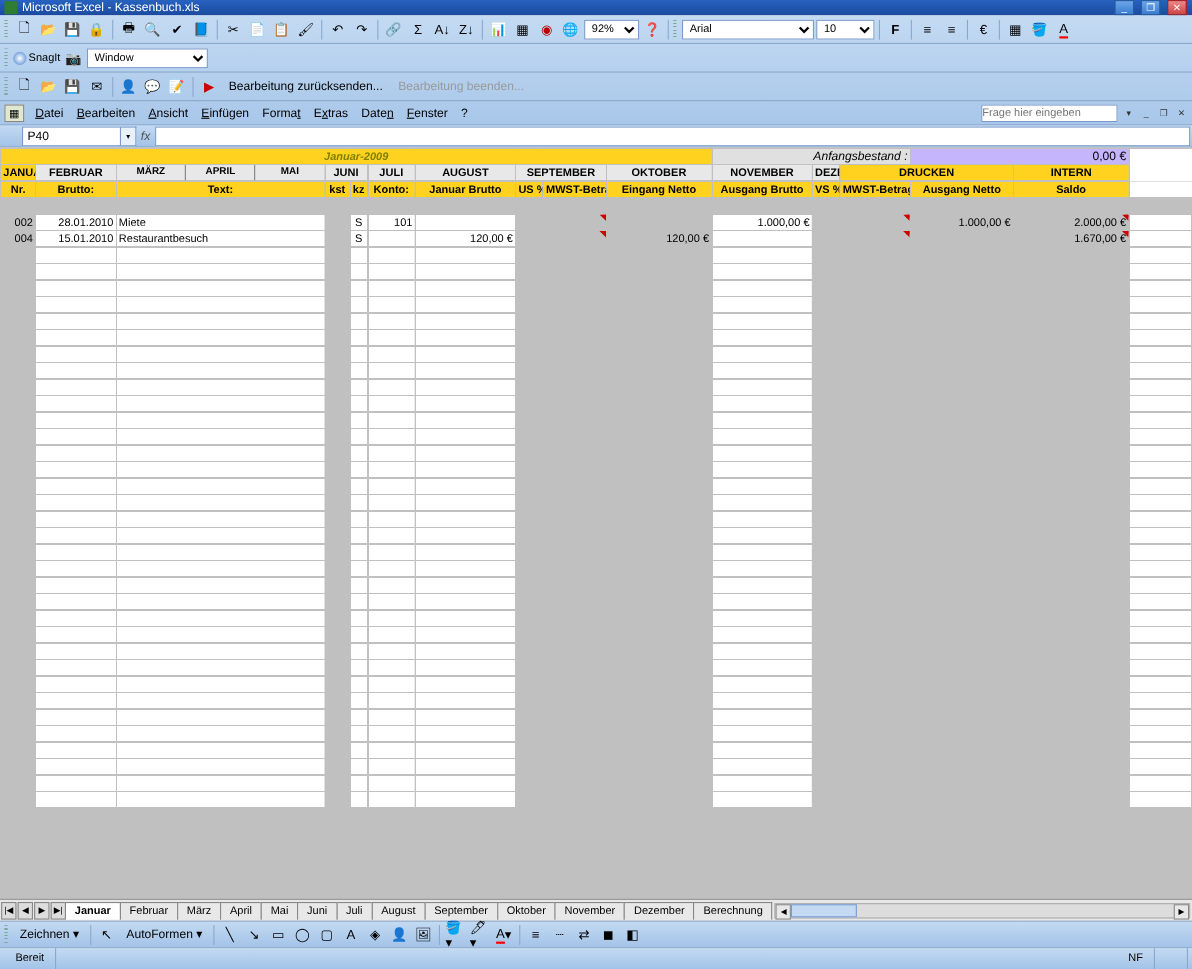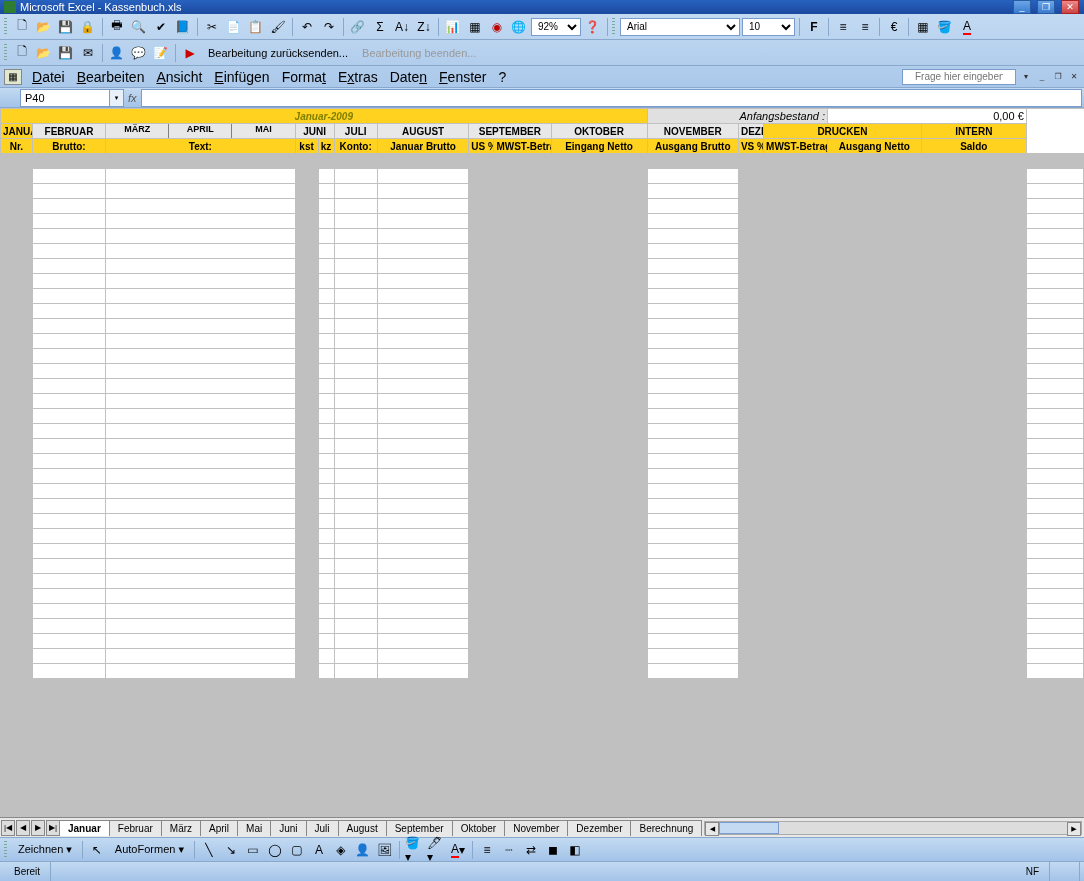--- a/index.html
+++ b/index.html
@@ -14,38 +14,38 @@
 
 .toolbar-area { background: linear-gradient(#c3daf2,#a3c3e8); }
 .toolbar-row { display: flex; align-items: center; height: 26px; padding: 0 4px; gap: 2px; border-bottom: 1px solid #8aa8cc; }
 .tb-handle { width: 3px; height: 18px; background: repeating-linear-gradient(#7a9,#7a9 1px,transparent 1px,transparent 3px); margin-right: 3px; }
 .tb-btn { width: 20px; height: 20px; border: 1px solid transparent; display: flex; align-items: center; justify-content: center; font-size: 12px; cursor: pointer; }
 .tb-sep { width: 1px; height: 18px; background: #8aa8cc; margin: 0 2px; }
 .tb-select { height: 18px; font-size: 10px; border: 1px solid #7a9ccc; background: #fff; padding: 0 2px; }
 .tb-text { font-size: 11px; padding: 0 6px; cursor: pointer; }
 .menubar { display: flex; align-items: center; height: 22px; padding: 0 4px; gap: 0; border-bottom: 1px solid #8aa8cc; }
 .menu-icon-box { width: 18px; height: 16px; background: #e0e8d0; border: 1px solid #888; margin-right: 4px; display: flex; align-items: center; justify-content: center; font-size: 10px; }
-.menu-item { padding: 2px 6px; font-size: 14px; cursor: pointer; }
-.help-input { margin-left: auto; width: 114px; height: 16px; font-size: 10px; border: 1px solid #7a9ccc; padding: 0 12px; color: #888; }
+.menu-item { padding: 2px 6px; font-size: 11px; cursor: pointer; }
+.help-input { margin-left: auto; width: 124px; height: 16px; font-size: 10px; border: 1px solid #7a9ccc; padding: 0 0; color: #888; }
 .sub-win-btn { width: 12px; height: 12px; margin-left: 4px; font-size: 8px; display: flex; align-items: center; justify-content: center; color: #333; cursor: pointer; }
 
 .name-fx-row { display: flex; align-items: center; height: 20px; border-bottom: 1px solid #8aa8cc; background: linear-gradient(#c3daf2,#a3c3e8); }
 .name-box { width: 90px; height: 18px; background: #fff; border: 1px solid #7a9ccc; margin-left: 20px; padding: 0 4px; font-size: 11px; display: flex; align-items: center; }
 .name-drop { width: 14px; height: 18px; background: #e8f0fa; border: 1px solid #7a9ccc; border-left: 0; display: flex; align-items: center; justify-content: center; font-size: 7px; }
 .fx { font-style: italic; font-size: 11px; padding: 0 4px; color: #555; }
 .formula-bar { flex: 1; height: 18px; background: #fff; border: 1px solid #7a9ccc; margin-right: 2px; }
 
 .sheet-area { flex: 1; overflow: hidden; display: flex; flex-direction: column; background: #c0c0c0; }
 .sheet-scroll { flex: 1; overflow: hidden; position: relative; }
 .sheet-grid { position: absolute; inset: 0; overflow: hidden; }
 table.sheet { border-collapse: collapse; table-layout: fixed; width: 1084px; }
 table.sheet td, table.sheet th { border: 1px solid #c0c0c0; height: 15px; font-size: 10px; padding: 0 2px; overflow: hidden; white-space: nowrap; }
 .title-row td { background: #ffd21f; font-size: 18px; font-style: italic; font-weight: bold; text-align: center; height: 26px; color: #808000; border-top: 1px solid #808080; border-bottom: 1px solid #808080; }
 .title-row .anf-label { background: #e0e0e0; font-size: 11px; font-style: italic; font-weight: normal; color: #000; text-align: right; }
-.title-row .anf-val { background: #ffffff; font-size: 11px; font-style: normal; font-weight: normal; color: #000; text-align: right; }
+.title-row .anf-val { background: #c4b5fd; font-size: 11px; font-style: normal; font-weight: normal; color: #000; text-align: right; }
 .month-tabs td { background: #e8e8e8; text-align: center; font-size: 9px; font-weight: bold; height: 15px; border: 1px solid #808080; cursor: pointer; }
 .month-tabs .active { background: #ffd21f; }
 .month-tabs .btn-tab { background: #ffd21f; }
 .header-row td { background: #ffd21f; text-align: center; font-weight: bold; font-size: 10px; height: 30px; border: 1px solid #808080; vertical-align: middle; }
 .shade-row td { background: #c0c0c0; height: 12px; }
 .data-row td { background: #fff; height: 15px; }
 .data-row .readonly { background: #c0c0c0; }
 .r-align { text-align: right; }
 .c-align { text-align: center; }
 
@@ -139,20 +139,29 @@
     <span class="tb-btn">≡</span>
     <span class="tb-btn">≡</span>
     <span class="tb-sep"></span>
     <span class="tb-btn">€</span>
     <span class="tb-sep"></span>
     <span class="tb-btn">▦</span>
     <span class="tb-btn">🪣</span>
     <span class="tb-btn">
         <span style="border-bottom:2px solid red">A</span>
       </span>
+  </div>
+  <div class="toolbar-row">
+    <span class="tb-handle"></span>
+    <span class="snagit-icon">
+      <span style="width:12px;height:12px;background:radial-gradient(#fff,#3a7bd0);border-radius:50%"></span>
+      <span>SnagIt</span>
+    </span>
+    <span class="tb-btn">📷</span>
+    <select class="tb-select" style="width:110px"><option>Window</option></select>
   </div>
   <div class="toolbar-row">
     <span class="tb-handle"></span>
     <span class="tb-btn">🗋</span>
     <span class="tb-btn">📂</span>
     <span class="tb-btn">💾</span>
     <span class="tb-btn">✉</span>
     <span class="tb-sep"></span>
     <span class="tb-btn">👤</span>
     <span class="tb-btn">💬</span>
@@ -254,20 +263,56 @@
   <td>Ausgang Netto</td>
   <td>Saldo</td>
   <td style="background:#fff;border:0"></td>
 </tr>
 <tr class="shade-row">
               <td colspan="16"></td>
             </tr>
 </tbody>
           <tbody id="data-body">
             <tr class="data-row">
+    <td class="r-align readonly">002</td>
+    <td class="r-align">28.01.2010</td>
+    <td>Miete</td>
+    <td class="readonly"></td>
+    <td class="c-align">S</td>
+    <td class="r-align">101</td>
+    <td class="r-align"></td>
+    <td class="readonly"></td>
+    <td class="r-align readonly redtri"></td>
+    <td class="r-align readonly"></td>
+    <td class="r-align">1.000,00 €</td>
+    <td class="readonly"></td>
+    <td class="r-align readonly redtri"></td>
+    <td class="r-align readonly">1.000,00 €</td>
+    <td class="r-align readonly redtri">2.000,00 €</td>
+    <td style="background:#fff"></td>
+  </tr>
+            <tr class="data-row">
+    <td class="r-align readonly">004</td>
+    <td class="r-align">15.01.2010</td>
+    <td>Restaurantbesuch</td>
+    <td class="readonly"></td>
+    <td class="c-align">S</td>
+    <td class="r-align"></td>
+    <td class="r-align">120,00 €</td>
+    <td class="readonly"></td>
+    <td class="r-align readonly redtri"></td>
+    <td class="r-align readonly">120,00 €</td>
+    <td class="r-align"></td>
+    <td class="readonly"></td>
+    <td class="r-align readonly redtri"></td>
+    <td class="r-align readonly"></td>
+    <td class="r-align readonly redtri">1.670,00 €</td>
+    <td style="background:#fff"></td>
+  </tr>
+            <tr class="data-row">
     <td class="readonly"></td>
               <td></td>
               <td></td>
               <td class="readonly"></td>
               <td></td>
               <td></td>
     <td></td>
               <td class="readonly"></td>
               <td class="readonly"></td>
               <td class="readonly"></td>

